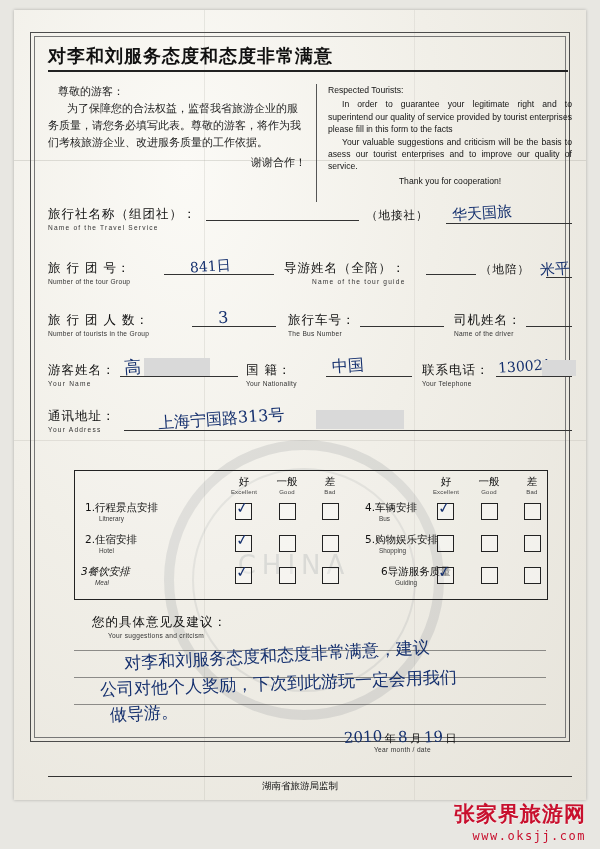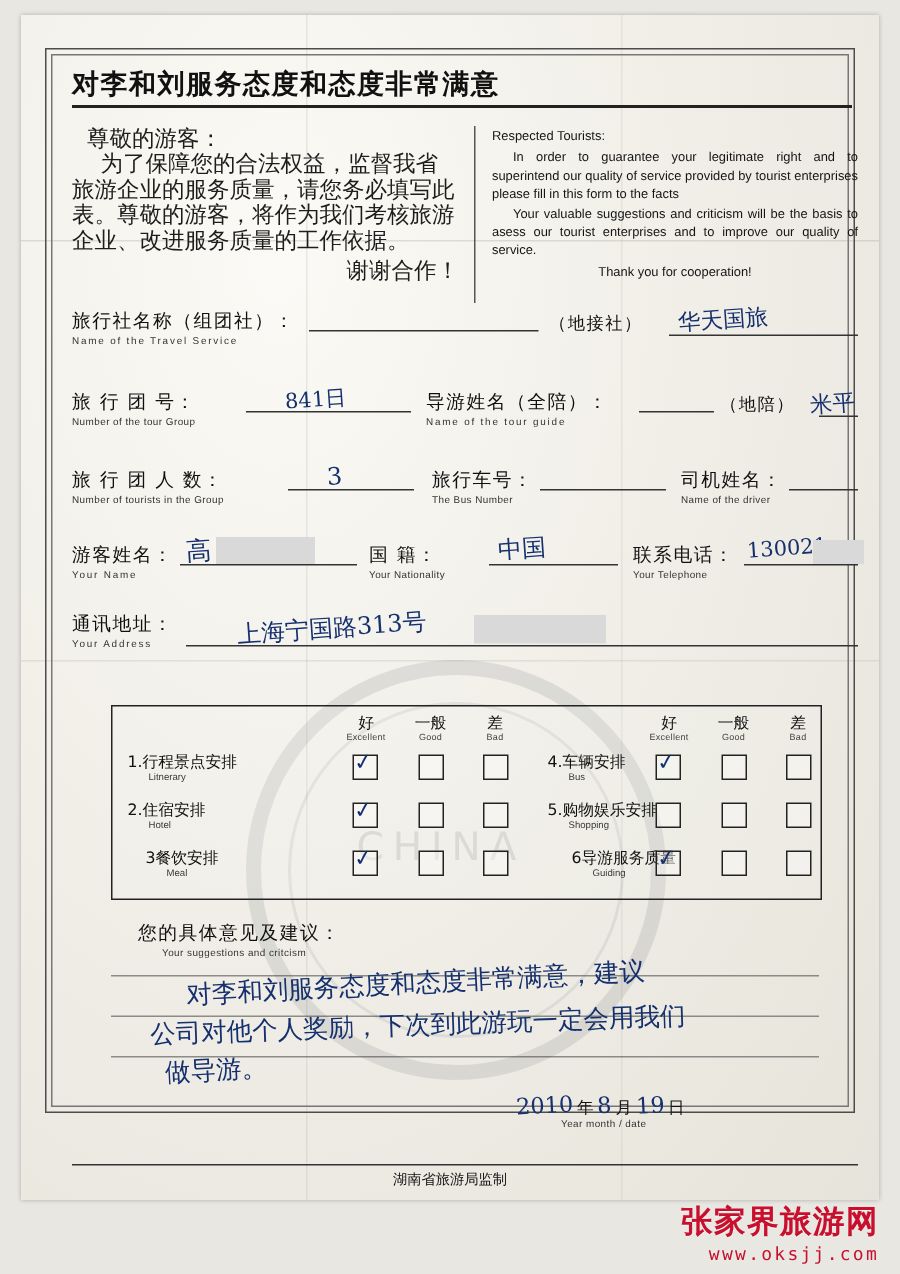--- a/index.html
+++ b/index.html
@@ -61,21 +61,21 @@
   .title-en{
     font-size:7.5px;color:#3b3b3b;letter-spacing:.6px;margin-top:2px;
     font-family:"Liberation Sans",sans-serif;
   }
   .title-rule{position:absolute;left:34px;top:60px;width:520px;height:2px;background:#222;}
 
   
   .intro{position:absolute;left:34px;top:74px;width:524px;height:118px;}
   .intro-left{
     position:absolute;left:0;top:0;width:258px;height:118px;
-    font-family:Liberation Sans, sans-serif;font-size:15px;color:#1d1d1d;
+    font-family:Liberation Mono, monospace;font-size:11px;color:#1d1d1d;
     line-height:17px;
   }
   .intro-left .hd{margin-left:10px;}
   .intro-left p{margin:0;text-indent:19px;}
   .intro-left .sign{text-align:right;margin-top:3px;}
   .intro-div{position:absolute;left:268px;top:0;width:1px;height:118px;background:#555;}
   .intro-right{
     position:absolute;left:280px;top:0;width:244px;
     font-size:8.6px;color:#141414;line-height:12.4px;text-align:justify;
   }
@@ -203,21 +203,21 @@
   </div>
 
   <div class="row" style="top:250px;height:36px">
     <div class="cell" style="left:0;top:0;">
       <div class="lbl">旅 行 团 号：</div>
       <div class="lbl-en">Number of the tour Group</div>
     </div>
     <div class="fieldline" style="left:116px;top:14px;width:110px;"></div>
     <div class="hand" style="left:142px;top:-2px;font-size:14px;">841日</div>
 
-    <div class="cell" style="left:236px;top:0;">
+    <div class="cell" style="left:236px;top:0;text-align:right;">
       <div class="lbl">导游姓名（全陪）：</div>
       <div class="lbl-en spread">Name    of    the    tour    guide</div>
     </div>
     <div class="fieldline" style="left:378px;top:14px;width:50px;"></div>
     <div class="cell" style="left:432px;top:2px;">
       <div class="lbl" style="font-size:11.5px">（地陪）</div>
     </div>
     <div class="fieldline" style="left:498px;top:17px;width:26px;"></div>
     <div class="hand" style="left:492px;top:0px;font-size:15px;">米平</div>
   </div>
@@ -317,21 +317,21 @@
 
     <div class="item" style="left:10px;top:62px;">
       <span>2.</span><span>住宿安排</span>
       <span class="en">Hotel</span>
     </div>
     <div class="box" style="left:160px;top:64px;"></div>
     <div class="tick" style="left:161px;top:62px;">✓</div>
     <div class="box" style="left:204px;top:64px;"></div>
     <div class="box" style="left:247px;top:64px;"></div>
 
-    <div class="item" style="left:22px;top:94px;">
+    <div class="item" style="left:6px;top:94px;font-style:italic;">
       <span>3</span><span>餐饮安排</span>
       <span class="en">Meal</span>
     </div>
     <div class="box" style="left:160px;top:96px;"></div>
     <div class="tick" style="left:161px;top:94px;">✓</div>
     <div class="box" style="left:204px;top:96px;"></div>
     <div class="box" style="left:247px;top:96px;"></div>
 
     <div class="item" style="left:290px;top:30px;">
       <span>4.</span><span>车辆安排</span>

